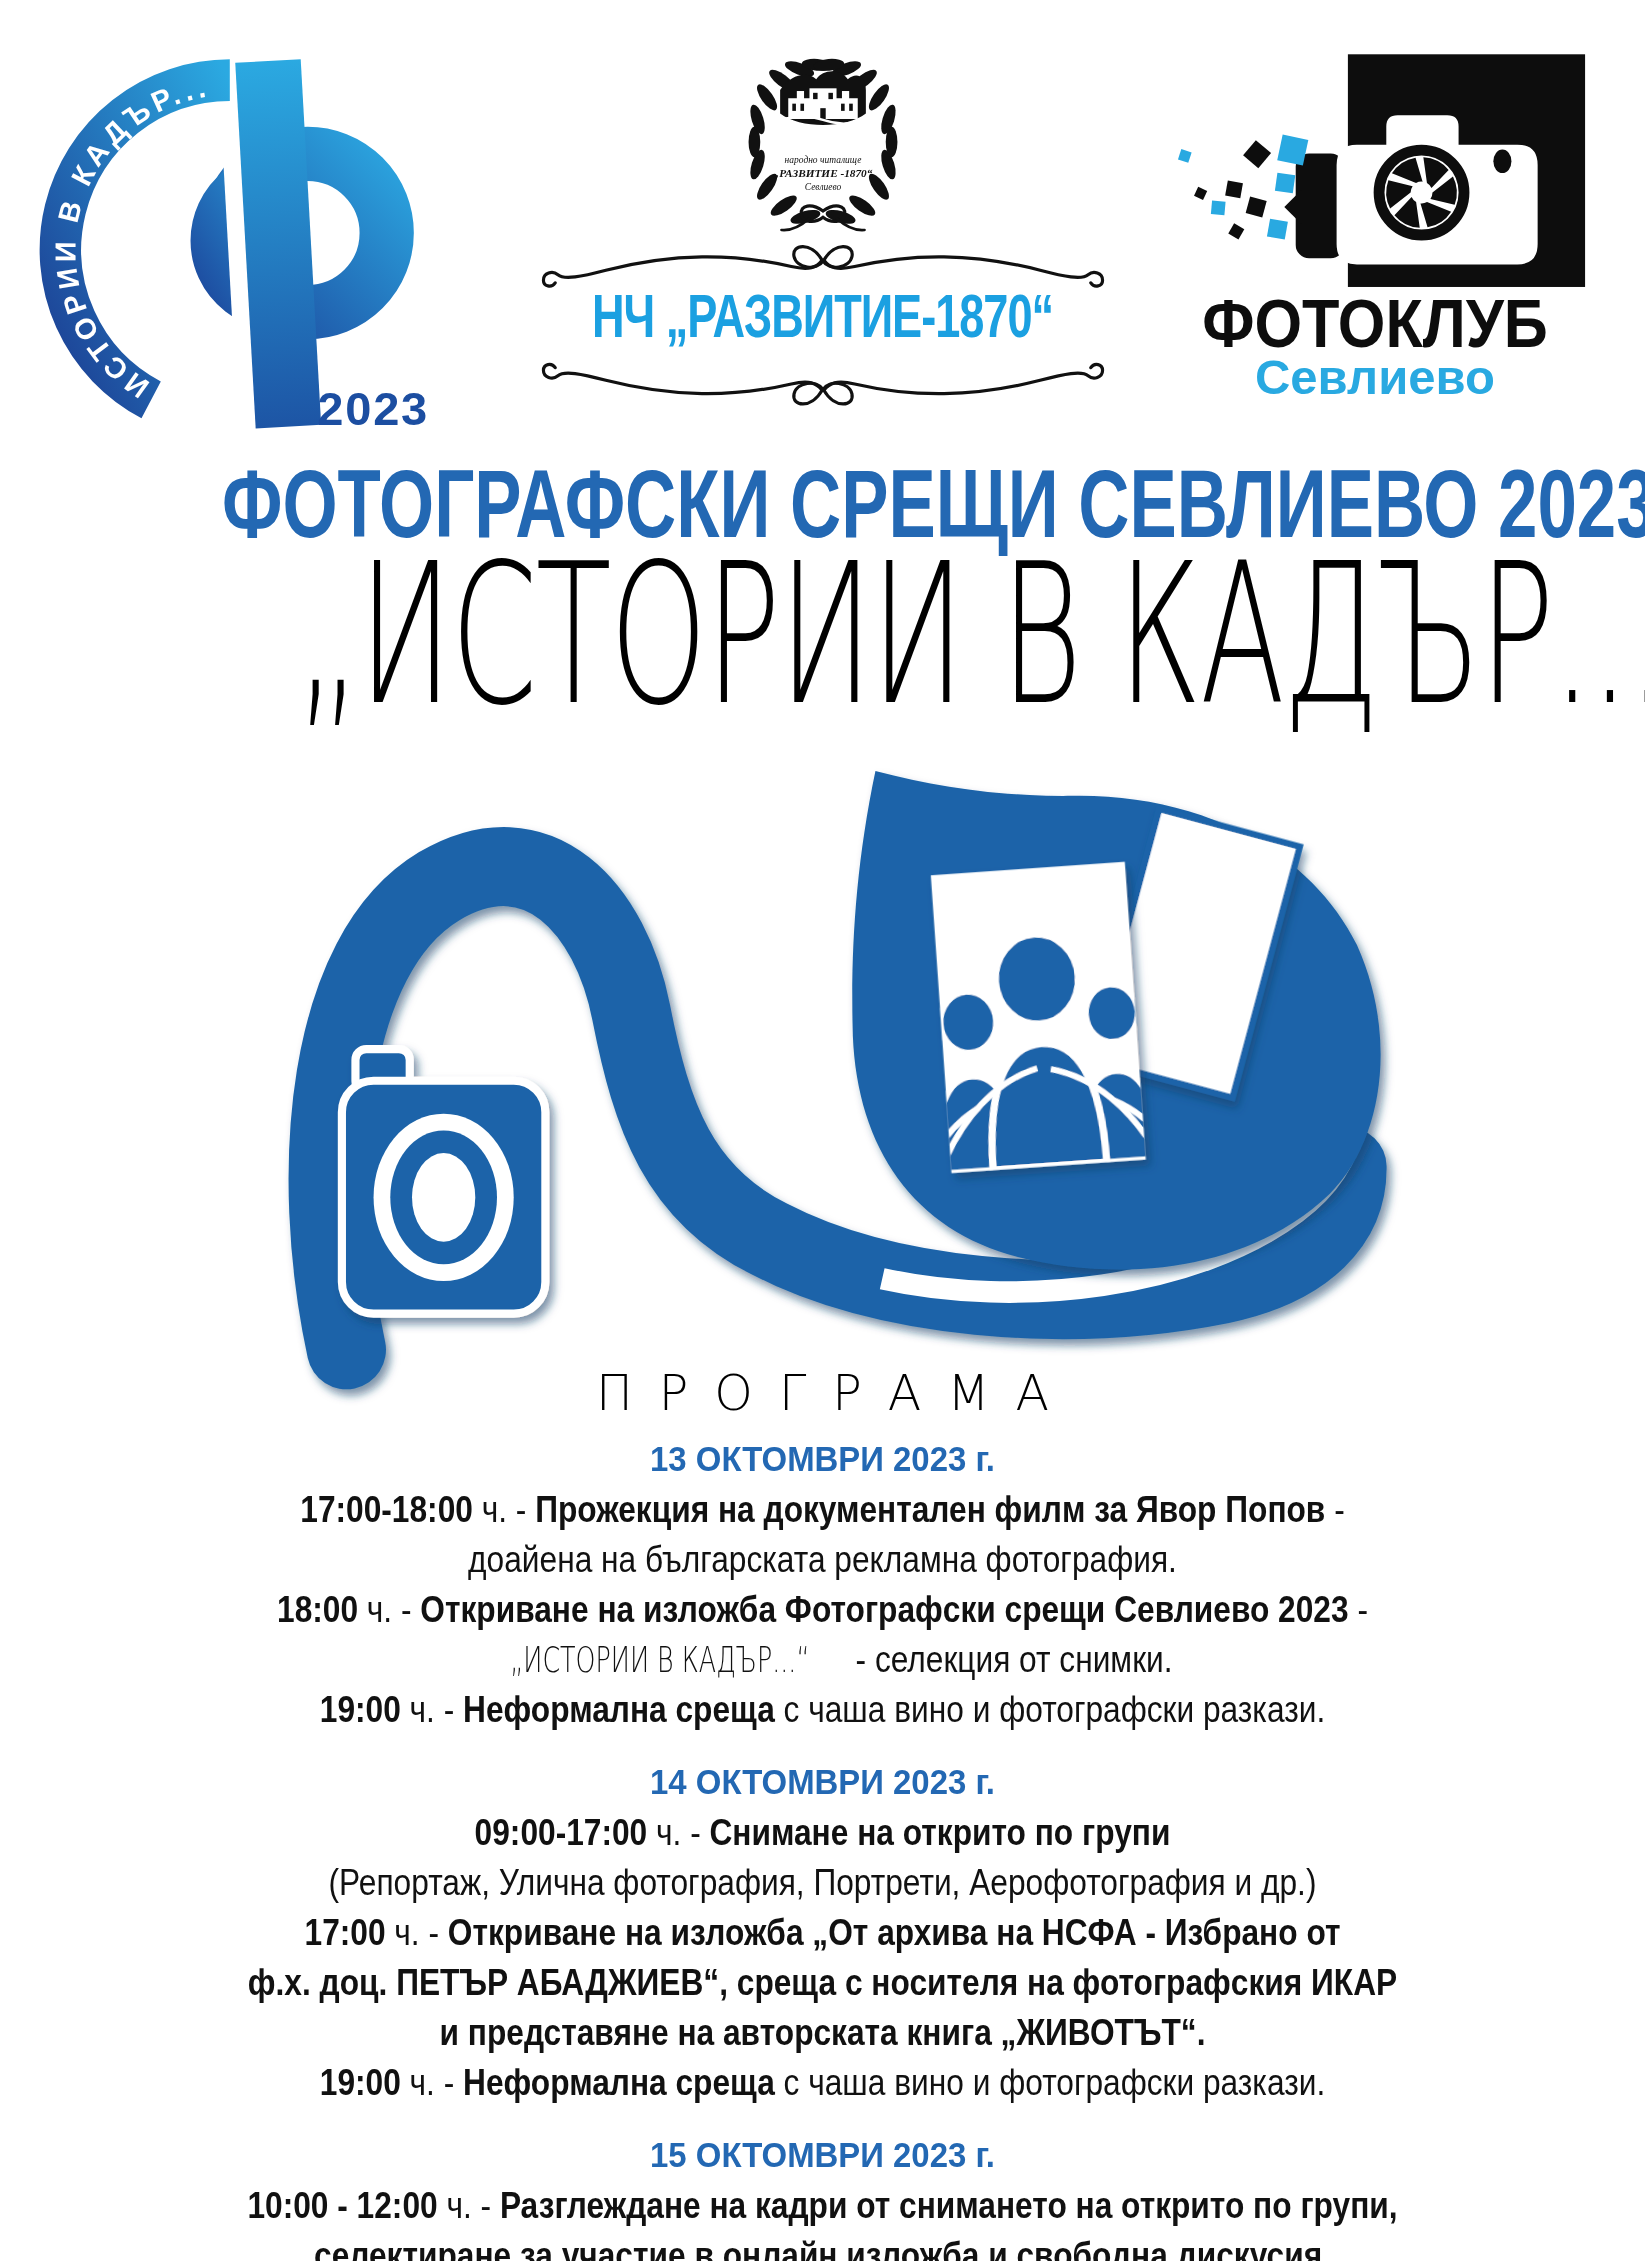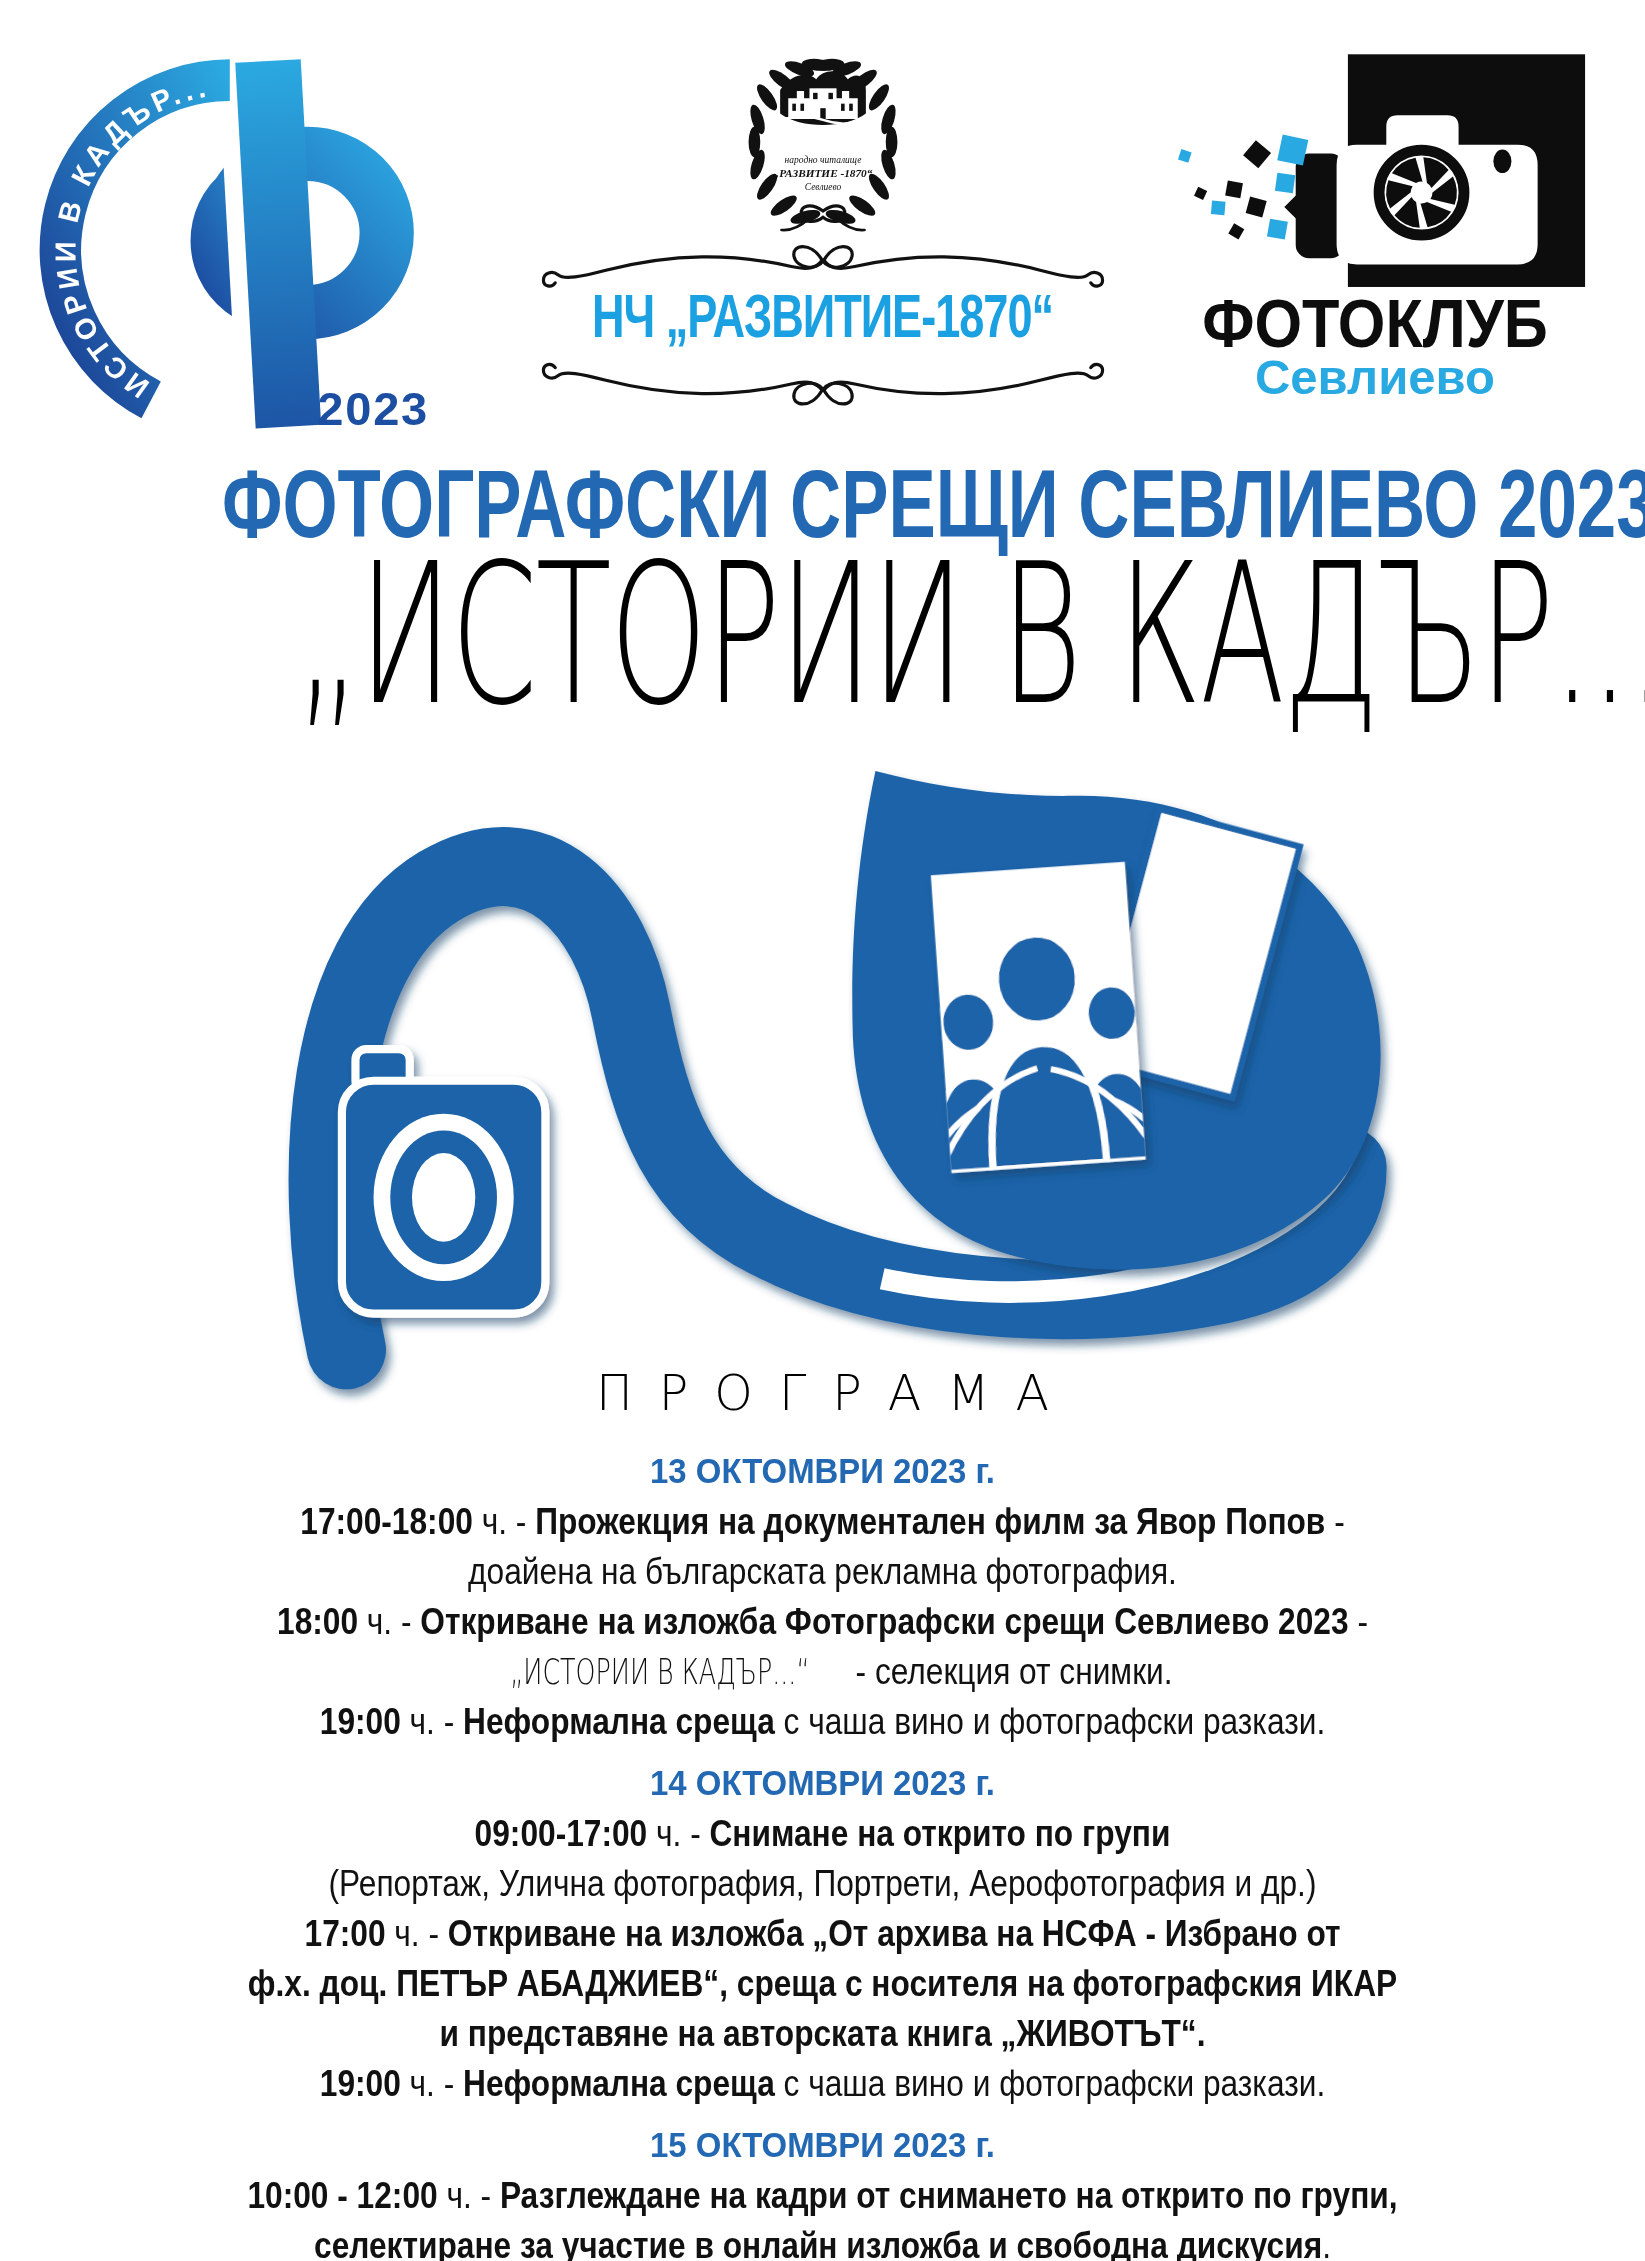--- a/index.html
+++ b/index.html
@@ -31,22 +31,22 @@
   
   .main-title{top:452px;font-size:97px;font-weight:bold;color:var(--accent_blue);
               transform:scaleX(.73);line-height:104px;white-space:nowrap}
   .subtitle{top:536px;font-size:194px;font-weight:200;font-family:"DejaVu Sans",sans-serif;
             transform:scaleX(.64);letter-spacing:-2.7px;line-height:199px;white-space:nowrap;color:#000}
 
   
   .prg-heading{top:1364px;font-size:49px;font-weight:200;font-family:"DejaVu Sans",sans-serif;
                letter-spacing:26px;margin-left:13px;line-height:59px;color:#000;white-space:nowrap}
   .program{top:1428px;left:0;width:100%}
-  .day{margin-top:9px}
-  .day:first-child{margin-top:16px}
+  .day{margin-top:20px}
+  .day:first-child{margin-top:4px}
   .date{font-size:35px;font-weight:bold;color:var(--accent_blue);line-height:53px;
         text-align:center;transform:scaleX(.94);white-space:nowrap}
   .pline{font-size:36px;line-height:50px;text-align:center;transform:scaleX(.88);white-space:nowrap}
   .seg-b{font-weight:700}
   .seg-r{font-weight:400}
   .seg-n{font-weight:200;font-family:"DejaVu Sans",sans-serif;display:inline-block;transform:scaleX(.8)}
 
   svg{display:block;overflow:visible}
   .flip{transform:scaleY(-1)}
 </style>

